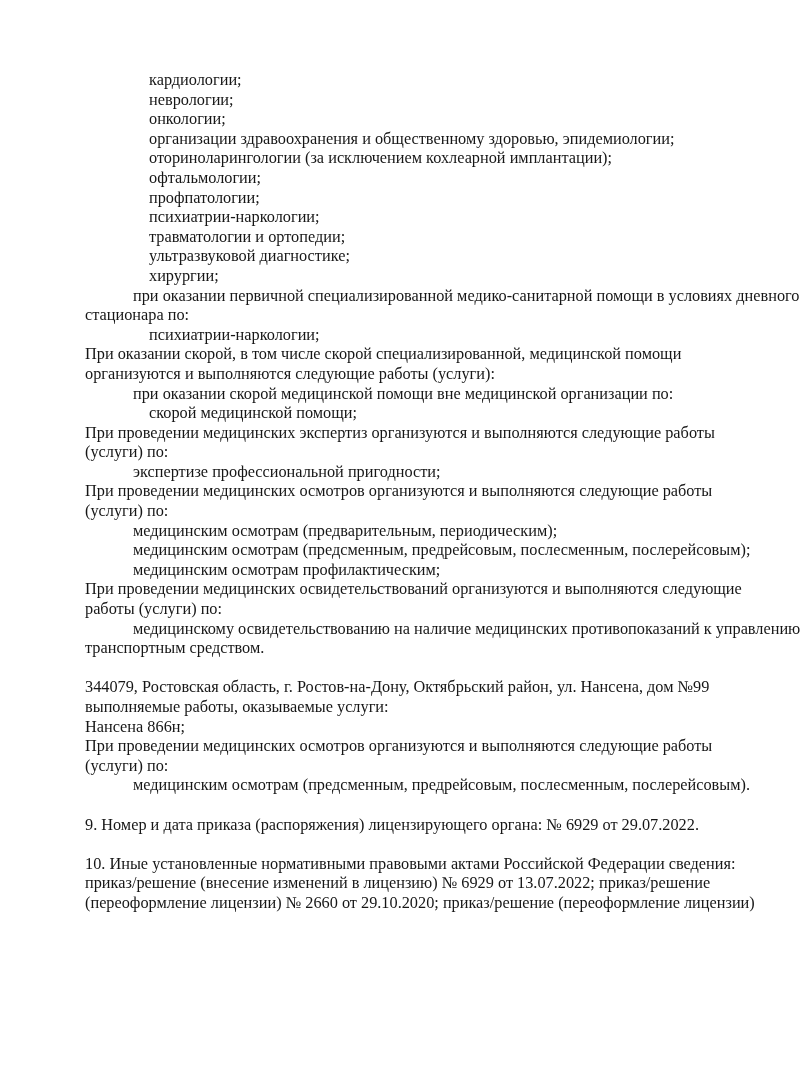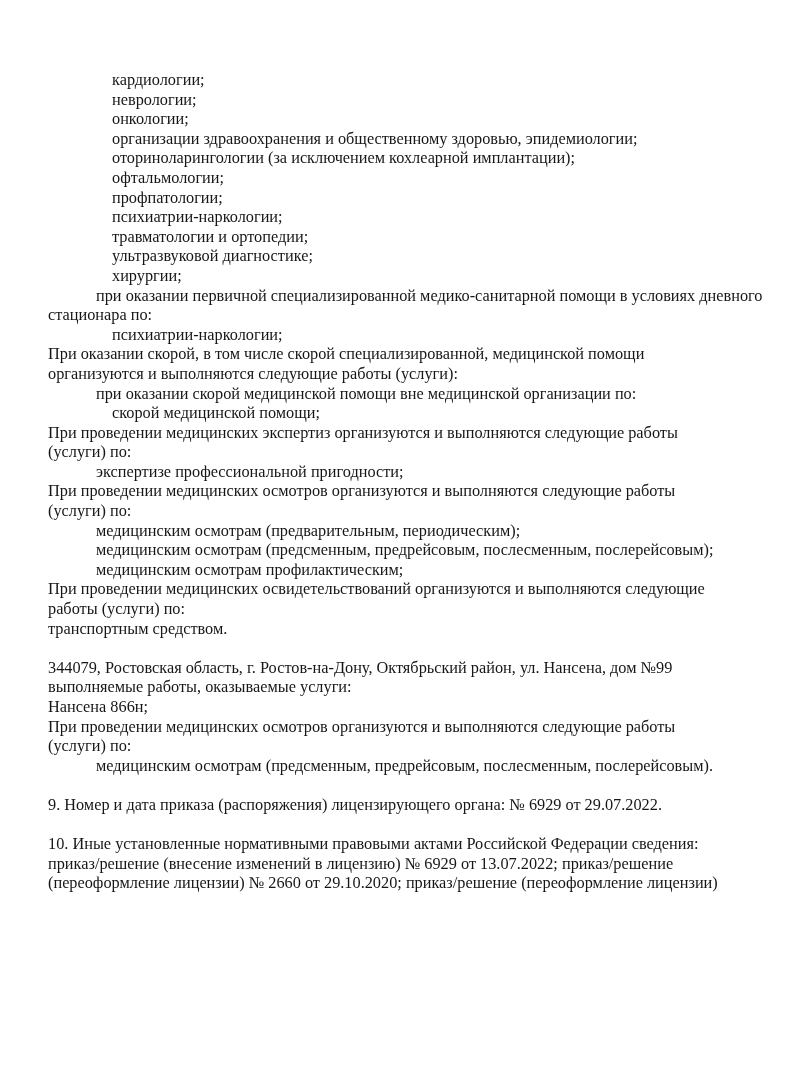--- a/index.html
+++ b/index.html
@@ -10,20 +10,21 @@
   .page {
     position: relative;
     width: 768px;
     height: 1080px;
     background: #ffffff;
     overflow: hidden;
     font-family: "Liberation Serif", "DejaVu Serif", serif;
     font-size: 16.3px;
     line-height: 19.6px;
     color: #161616;
+    margin-left: 37px;
   }
   .doc {
     position: absolute;
     top: 70px;
     left: 0;
     right: 0;
   }
   .line {
     min-height: 19.6px;
     white-space: nowrap;
@@ -59,20 +60,21 @@
     <div class="line">При проведении медицинских экспертиз организуются и выполняются следующие работы</div>
     <div class="line">(услуги) по:</div>
     <div class="line ind1">экспертизе профессиональной пригодности;</div>
     <div class="line">При проведении медицинских осмотров организуются и выполняются следующие работы</div>
     <div class="line">(услуги) по:</div>
     <div class="line ind1">медицинским осмотрам (предварительным, периодическим);</div>
     <div class="line ind1">медицинским осмотрам (предсменным, предрейсовым, послесменным, послерейсовым);</div>
     <div class="line ind1">медицинским осмотрам профилактическим;</div>
     <div class="line">При проведении медицинских освидетельствований организуются и выполняются следующие</div>
     <div class="line">работы (услуги) по:</div>
+    <div class="line ind1">медицинскому освидетельствованию на наличие медицинских противопоказаний к управлению</div>
     <div class="line">транспортным средством.</div>
     <div class="line blank"></div>
     <div class="line">344079, Ростовская область, г. Ростов-на-Дону, Октябрьский район, ул. Нансена, дом №99</div>
     <div class="line">выполняемые работы, оказываемые услуги:</div>
     <div class="line">Нансена 866н;</div>
     <div class="line">При проведении медицинских осмотров организуются и выполняются следующие работы</div>
     <div class="line">(услуги) по:</div>
     <div class="line ind1">медицинским осмотрам (предсменным, предрейсовым, послесменным, послерейсовым).</div>
     <div class="line blank"></div>
     <div class="line">9. Номер и дата приказа (распоряжения) лицензирующего органа: № 6929 от 29.07.2022.</div>

